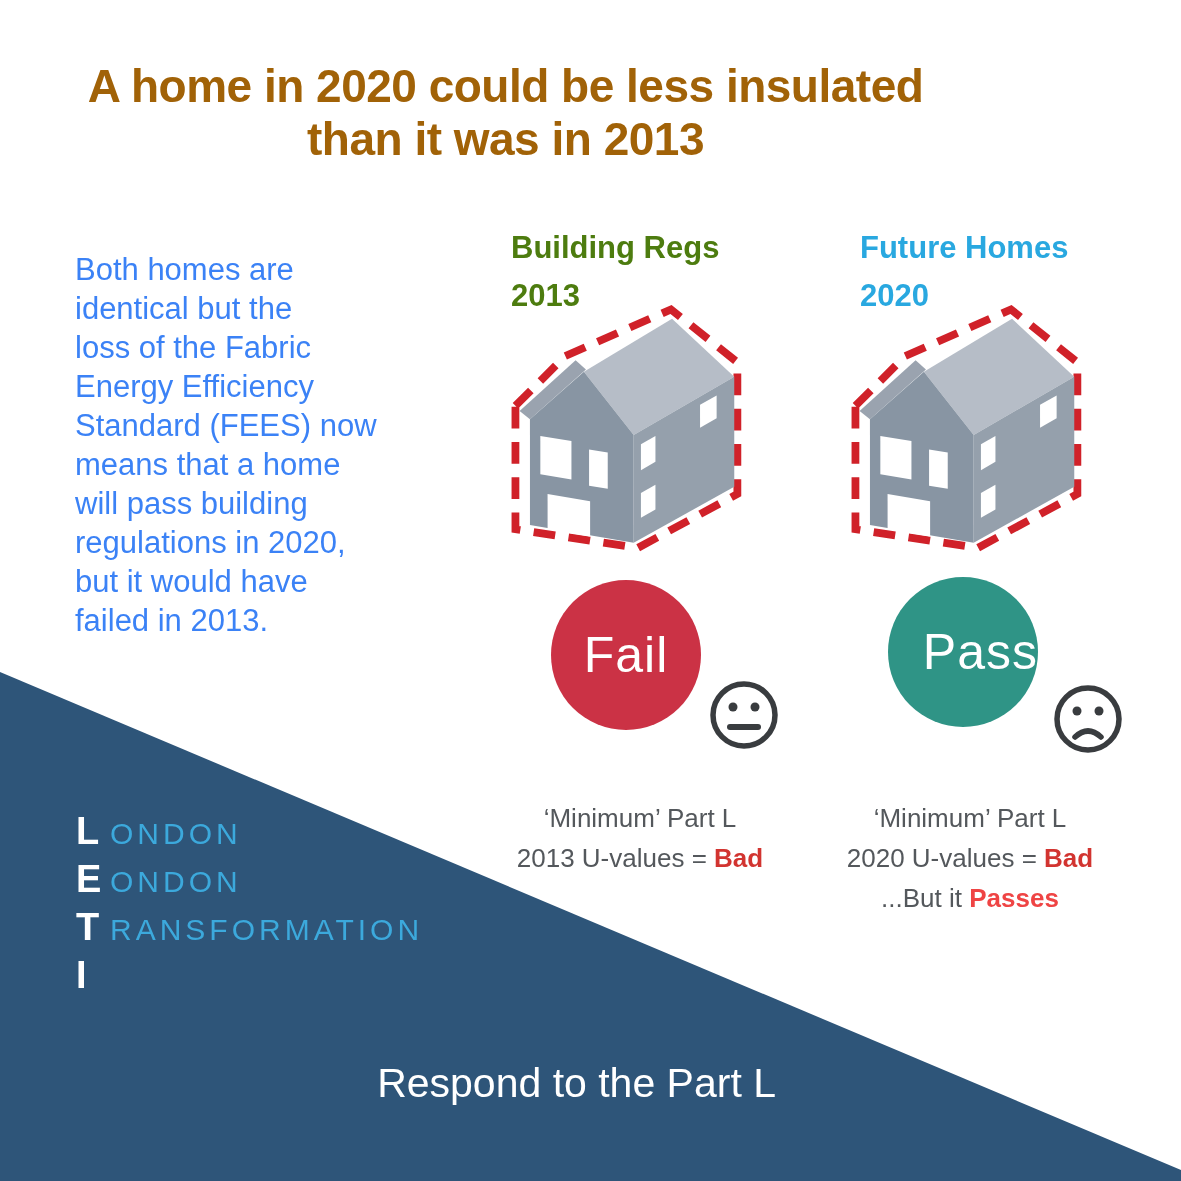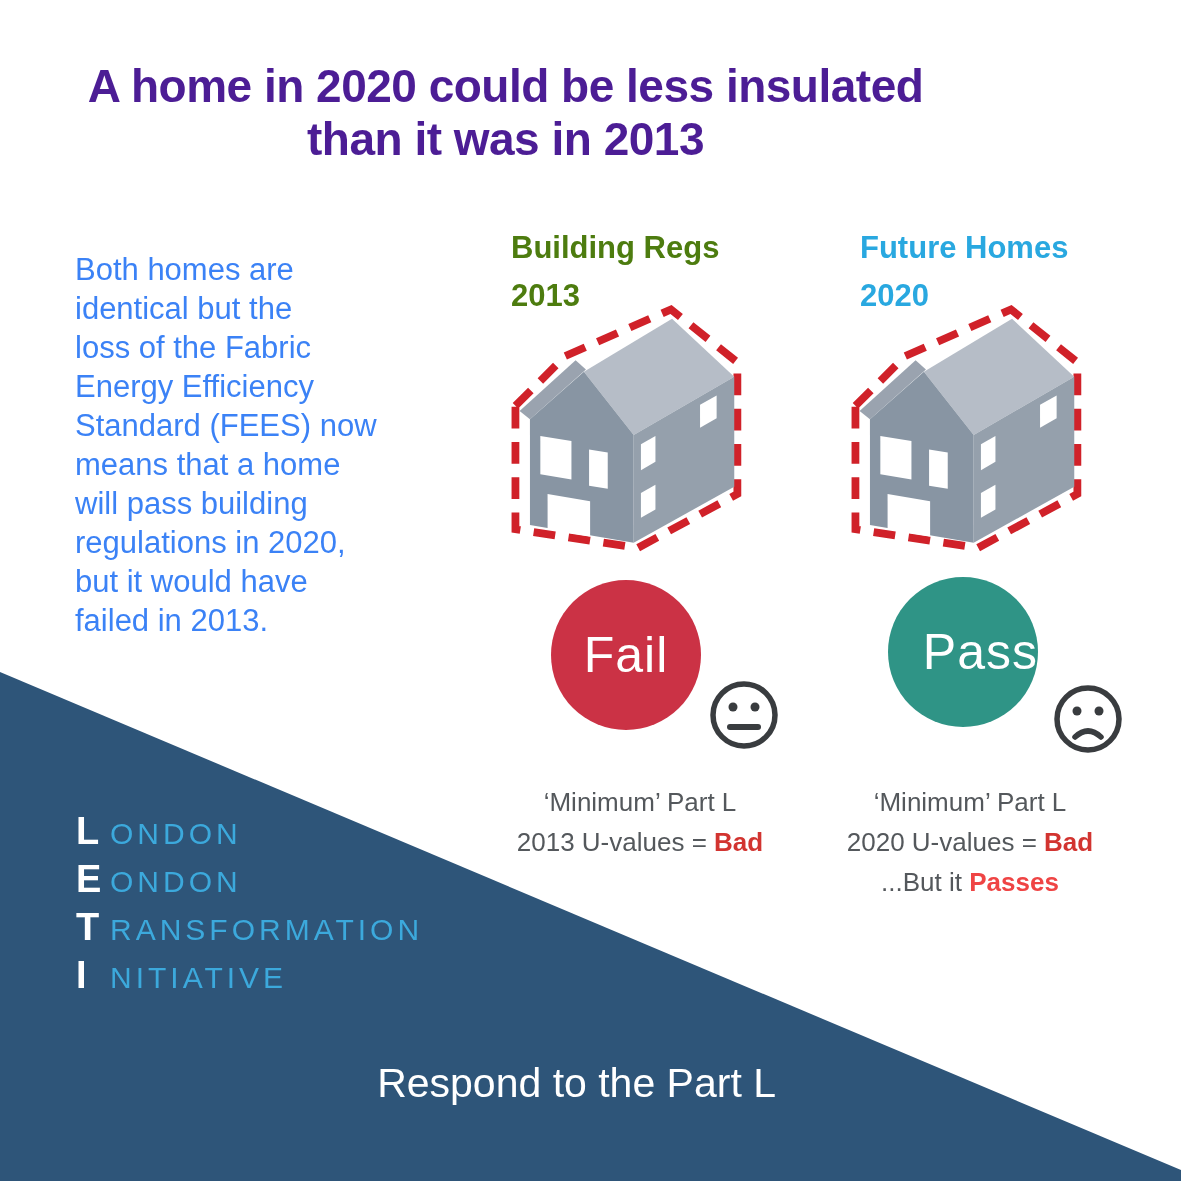--- a/index.html
+++ b/index.html
@@ -6,21 +6,21 @@
   #canvas {
     position:relative; width:1181px; height:1181px;
     background:#ffffff; overflow:hidden;
     font-family:"Liberation Sans","DejaVu Sans",sans-serif;
   }
   .abs { position:absolute; }
 
   .title {
     left:0; top:60px; width:1011px;
     text-align:center; white-space:pre-line;
-    font-size:46px; font-weight:bold; color:#4c1d95;
+    font-size:46px; font-weight:bold; color:#a16207;
     line-height:1.16; letter-spacing:-0.5px;
   }
   .intro {
     left:75px; top:250px; width:380px;
     white-space:pre-line;
     font-size:31px; color:#3b82f6; line-height:39px;
   }
   .col-header {
     width:300px; white-space:pre-line;
     font-size:31px; font-weight:bold; line-height:48px;
@@ -38,21 +38,21 @@
     color:#ffffff; font-size:50px; letter-spacing:1px;
   }
   .badge.fail { left:551px; top:580px; background:#cb3245; }
   .badge.pass { left:888px; top:577px; background:#2f9486;justify-content:flex-end; }
 
   .face { width:70px; height:70px; }
   .face.left  { left:709px; top:680px; }
   .face.right { left:1053px; top:684px; }
 
   .caption {
-    text-align:center; font-size:26px; color:#54585c; line-height:40px;
+    text-align:center; font-size:26px; color:#54585c; line-height:40px;margin-top:16px;
   }
   .caption.left  { left:495px; top:782px; width:290px; }
   .caption.right { left:820px; top:782px; width:300px; }
   .caption .bad    { font-weight:bold; color:#d23430; }
   .caption .passes { font-weight:bold; color:#ef4444; }
 
   .logo { left:76px; top:810px; }
   .logo-row { height:48px; display:flex; align-items:baseline; }
   .logo-initial {
     font-size:38px; font-weight:bold; color:#ffffff; width:34px;
@@ -172,21 +172,20 @@
     <div class="logo-row">
       <span class="logo-initial">E</span>
       <span class="logo-rest">ONDON</span>
     </div>
     <div class="logo-row">
       <span class="logo-initial">T</span>
       <span class="logo-rest">RANSFORMATION</span>
     </div>
     <div class="logo-row">
       <span class="logo-initial">I</span>
-      <span class="logo-rest">NITIATIVE</span>
     </div>
   </div>
 
   <div class="abs footer">
     <div>Respond to the Part L</div>
   </div>
 
 </div>
 
 </body></html>

